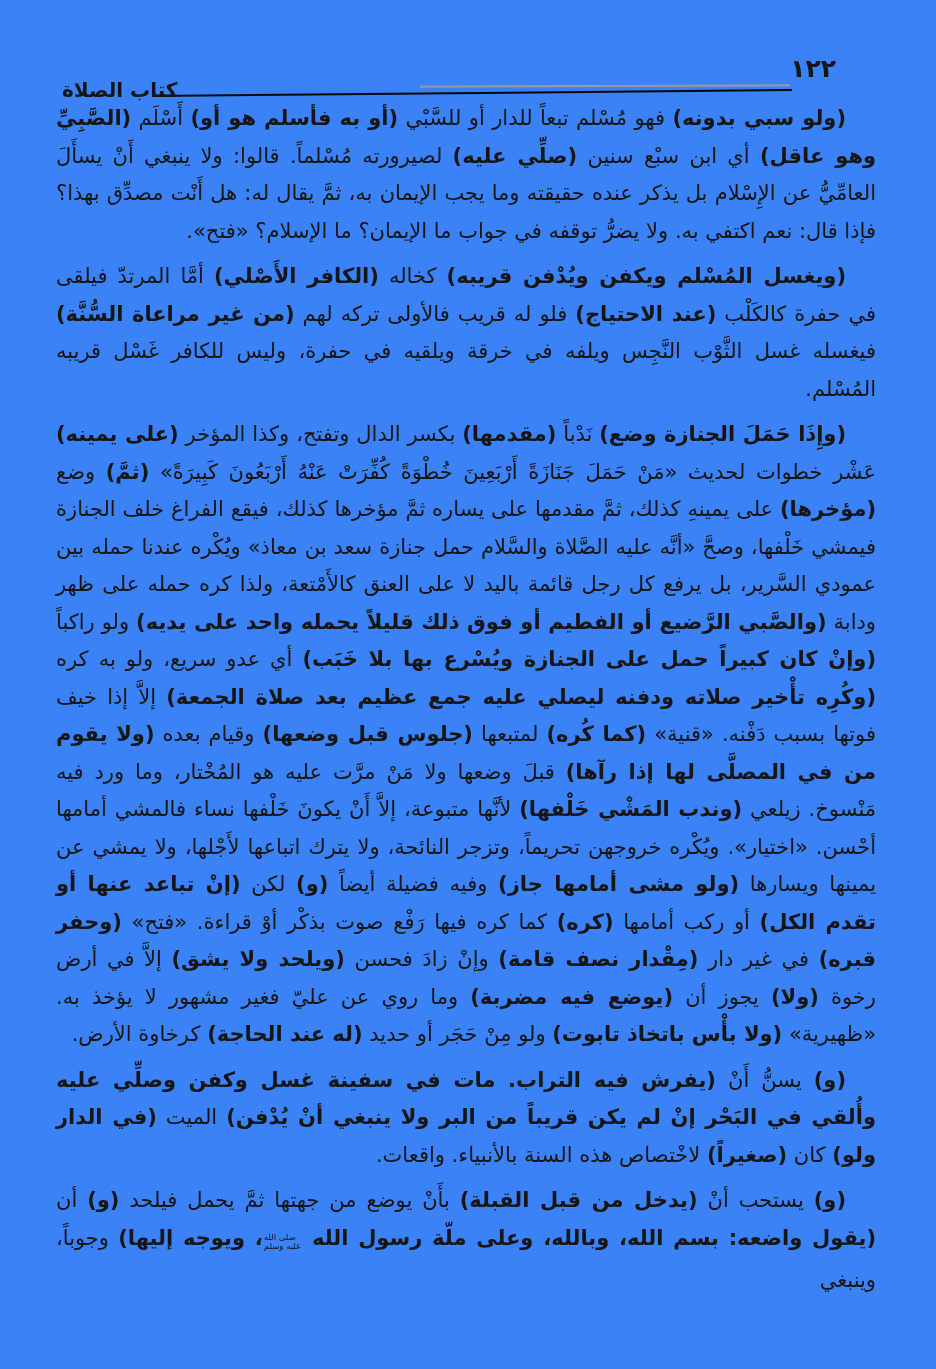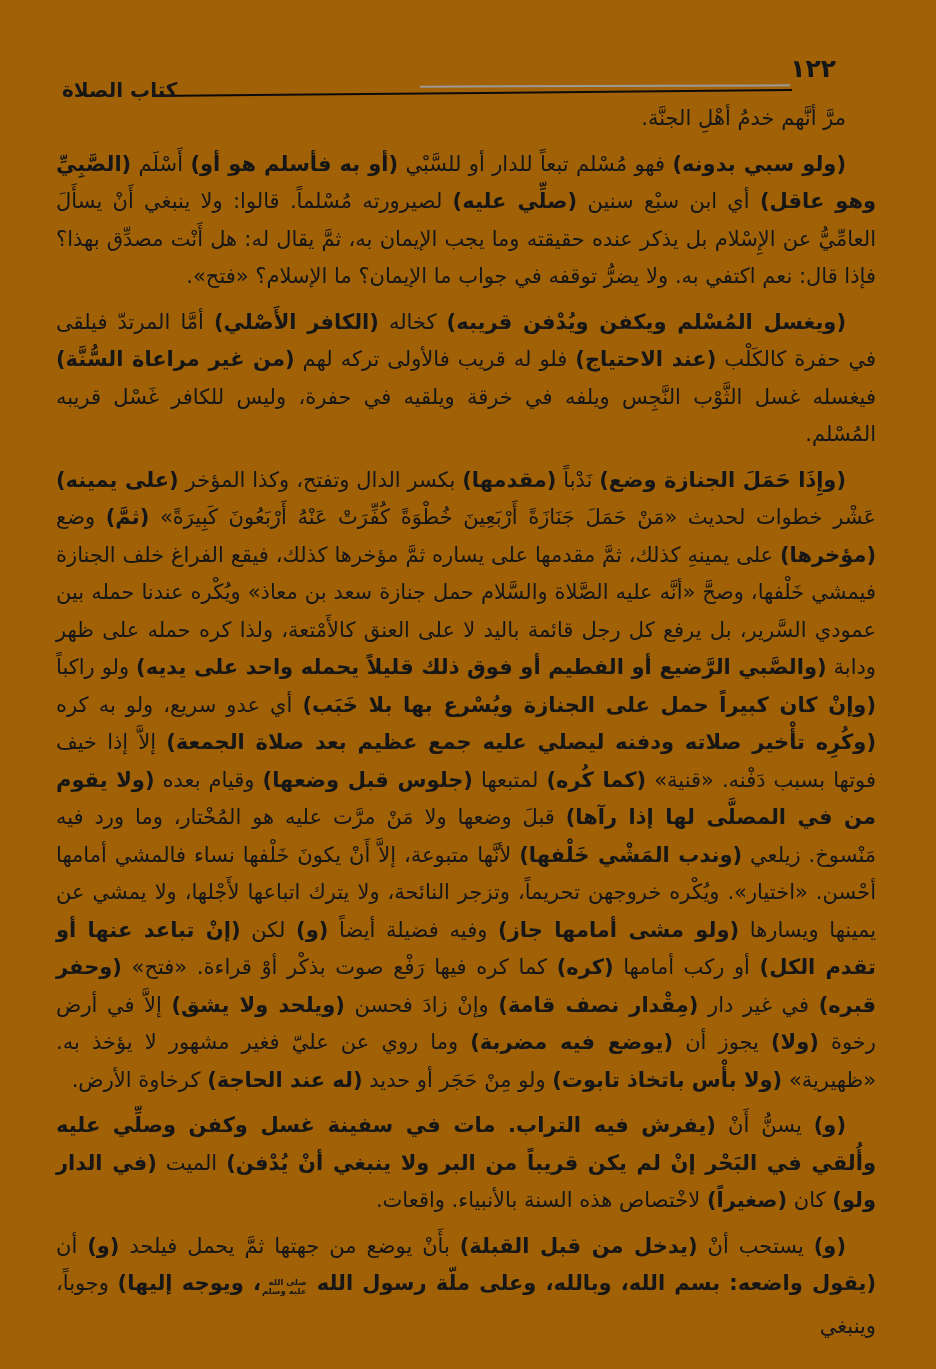--- a/index.html
+++ b/index.html
@@ -5,21 +5,21 @@
   html, body {
     margin: 0;
     padding: 0;
     background: #e8e8e6;
   }
   .page {
     position: relative;
     width: 936px;
     height: 1369px;
     margin: 0 auto;
-    background: #a16207;
+    background: #3b82f6;
     overflow: hidden;
     font-family: "DejaVu Sans", sans-serif;
     color: #161616;
     direction: rtl;
   }
   
   .page-number {
     position: absolute;
     top: 54px;
     right: 100px;
@@ -69,41 +69,40 @@
   }
   .para + .para {
     margin-top: 8px;
   }
   .b { font-weight: bold; }
   .n { font-weight: normal; }
   .saw {
     display: inline-block;
     font-size: 8.5px;
     line-height: 1.05;
-    text-align: right;
+    text-align: left;
     vertical-align: -4px;
-    font-weight: bold;
+    font-weight: normal;
     text-indent: 0;
     margin: 12px 1px;
   }
 </style>
 </head>
 <body>
 
 <div class="page">
 
   <div class="page-number">١٢٢</div>
 
   <div class="header-rule-shadow"></div>
   <div class="header-rule-main"></div>
 
   <div class="section-title">كتاب الصلاة</div>
 
   <div class="content">
-      <p class="para indent"><span class="n">مرَّ أنَّهم خدمُ أهْلِ الجنَّة.</span></p>
       <p class="para indent"><span class="b">(ولو سبي بدونه)</span><span class="n"> فهو مُسْلم تبعاً للدار أو للسَّبْي </span><span class="b">(أو به فأسلم هو أو)</span><span class="n"> أَسْلَم </span><span class="b">(الصَّبِيِّ وهو عاقل)</span><span class="n"> أي ابن سبْع سنين </span><span class="b">(صلِّي عليه)</span><span class="n"> لصيرورته مُسْلماً. قالوا: ولا ينبغي أَنْ يسأَلَ العامِّيُّ عن الإِسْلام بل يذكر عنده حقيقته وما يجب الإيمان به، ثمَّ يقال له: هل أَنْت مصدِّق بهذا؟ فإذا قال: نعم اكتفي به. ولا يضرُّ توقفه في جواب ما الإيمان؟ ما الإسلام؟ «فتح».</span></p>
       <p class="para indent"><span class="b">(ويغسل المُسْلم ويكفن ويُدْفن قريبه)</span><span class="n"> كخاله </span><span class="b">(الكافر الأَصْلي)</span><span class="n"> أمَّا المرتدّ فيلقى في حفرة كالكَلْب </span><span class="b">(عند الاحتياج)</span><span class="n"> فلو له قريب فالأولى تركه لهم </span><span class="b">(من غير مراعاة السُّنَّة)</span><span class="n"> فيغسله غسل الثَّوْب النَّجِس ويلفه في خرقة ويلقيه في حفرة، وليس للكافر غَسْل قريبه المُسْلم.</span></p>
       <p class="para indent"><span class="b">(وإِذَا حَمَلَ الجنازة وضع)</span><span class="n"> نَدْباً </span><span class="b">(مقدمها)</span><span class="n"> بكسر الدال وتفتح، وكذا المؤخر </span><span class="b">(على يمينه)</span><span class="n"> عَشْر خطوات لحديث «مَنْ حَمَلَ جَنَازَةً أَرْبَعِينَ خُطْوَةً كُفِّرَتْ عَنْهُ أَرْبَعُونَ كَبِيرَةً» </span><span class="b">(ثمَّ)</span><span class="n"> وضع </span><span class="b">(مؤخرها)</span><span class="n"> على يمينهِ كذلك، ثمَّ مقدمها على يساره ثمَّ مؤخرها كذلك، فيقع الفراغ خلف الجنازة فيمشي خَلْفها، وصحَّ «أنَّه عليه الصَّلاة والسَّلام حمل جنازة سعد بن معاذ» ويُكْره عندنا حمله بين عمودي السَّرير، بل يرفع كل رجل قائمة باليد لا على العنق كالأَمْتعة، ولذا كره حمله على ظهر ودابة </span><span class="b">(والصَّبي الرَّضيع أو الفطيم أو فوق ذلك قليلاً يحمله واحد على يديه)</span><span class="n"> ولو راكباً </span><span class="b">(وإنْ كان كبيراً حمل على الجنازة ويُسْرع بها بلا خَبَب)</span><span class="n"> أي عدو سريع، ولو به كره </span><span class="b">(وكُرِه تأْخير صلاته ودفنه ليصلي عليه جمع عظيم بعد صلاة الجمعة)</span><span class="n"> إلاَّ إذا خيف فوتها بسبب دَفْنه. «قنية» </span><span class="b">(كما كُره)</span><span class="n"> لمتبعها </span><span class="b">(جلوس قبل وضعها)</span><span class="n"> وقيام بعده </span><span class="b">(ولا يقوم من في المصلَّى لها إذا رآها)</span><span class="n"> قبلَ وضعها ولا مَنْ مرَّت عليه هو المُخْتار، وما ورد فيه مَنْسوخ. زيلعي </span><span class="b">(وندب المَشْي خَلْفها)</span><span class="n"> لأنَّها متبوعة، إلاَّ أَنْ يكونَ خَلْفها نساء فالمشي أمامها أحْسن. «اختيار». ويُكْره خروجهن تحريماً، وتزجر النائحة، ولا يترك اتباعها لأَجْلها، ولا يمشي عن يمينها ويسارها </span><span class="b">(ولو مشى أمامها جاز)</span><span class="n"> وفيه فضيلة أيضاً </span><span class="b">(و)</span><span class="n"> لكن </span><span class="b">(إنْ تباعد عنها أو تقدم الكل)</span><span class="n"> أو ركب أمامها </span><span class="b">(كره)</span><span class="n"> كما كره فيها رَفْع صوت بذكْر أوْ قراءة. «فتح» </span><span class="b">(وحفر قبره)</span><span class="n"> في غير دار </span><span class="b">(مِقْدار نصف قامة)</span><span class="n"> وإنْ زادَ فحسن </span><span class="b">(ويلحد ولا يشق)</span><span class="n"> إلاَّ في أرض رخوة </span><span class="b">(ولا)</span><span class="n"> يجوز أن </span><span class="b">(يوضع فيه مضربة)</span><span class="n"> وما روي عن عليّ فغير مشهور لا يؤخذ به. «ظهيرية» </span><span class="b">(ولا بأْس باتخاذ تابوت)</span><span class="n"> ولو مِنْ حَجَر أو حديد </span><span class="b">(له عند الحاجة)</span><span class="n"> كرخاوة الأرض.</span></p>
       <p class="para indent"><span class="b">(و)</span><span class="n"> يسنُّ أَنْ </span><span class="b">(يفرش فيه التراب. مات في سفينة غسل وكفن وصلِّي عليه وأُلقي في البَحْر إنْ لم يكن قريباً من البر ولا ينبغي أنْ يُدْفن)</span><span class="n"> الميت </span><span class="b">(في الدار ولو)</span><span class="n"> كان </span><span class="b">(صغيراً)</span><span class="n"> لاخْتصاص هذه السنة بالأنبياء. واقعات.</span></p>
       <p class="para indent"><span class="b">(و)</span><span class="n"> يستحب أنْ </span><span class="b">(يدخل من قبل القبلة)</span><span class="n"> بأَنْ يوضع من جهتها ثمَّ يحمل فيلحد </span><span class="b">(و)</span><span class="n"> أن </span><span class="b">(يقول واضعه: بسم الله، وبالله، وعلى ملّة رسول الله </span><span class="saw b"><span style="display: block;">صلى الله</span><span style="display: block;">عليه وسلم</span></span><span class="b">، ويوجه إليها)</span><span class="n"> وجوباً، وينبغي</span></p>
     </div>
 
 </div>
 
 </body></html>

